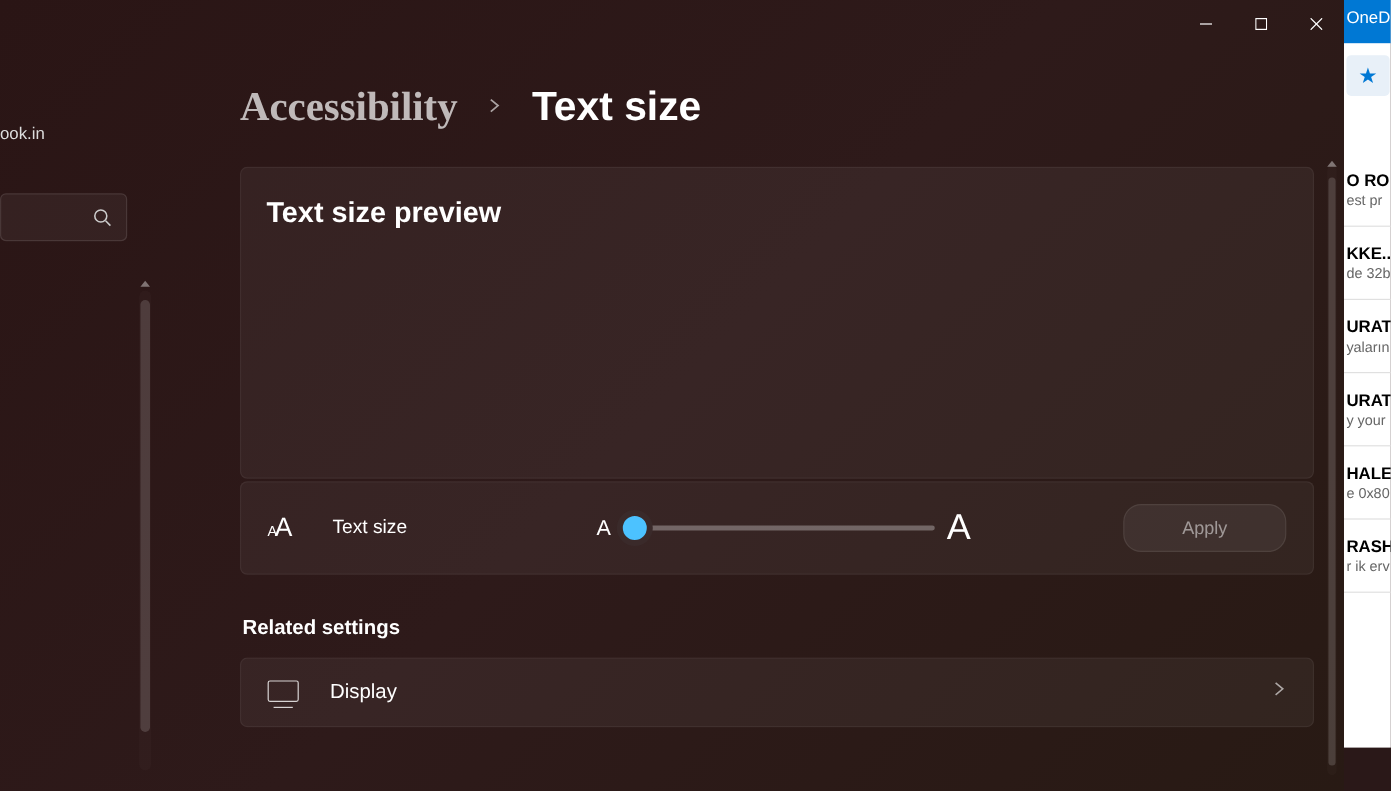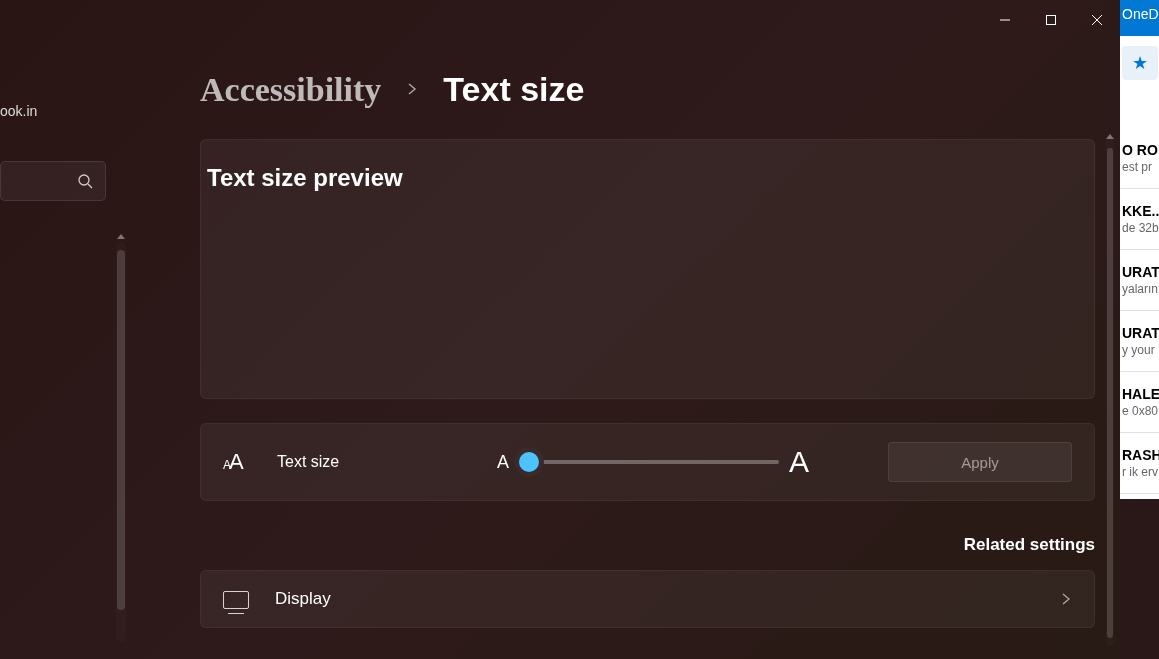--- a/index.html
+++ b/index.html
@@ -142,22 +142,22 @@
     .breadcrumb-current {
       font-size: 34px;
       font-weight: 600;
       color: #fff;
     }
     
     .preview-card {
       background: rgba(255,255,255,0.05);
       border: 1px solid rgba(255,255,255,0.05);
       border-radius: 6px;
-      padding: 24px 6px;
-      margin-bottom: 24px;
+      padding: 24px 21px;
+      margin-bottom: 2px;
       min-height: 260px;
     }
     
     .preview-title {
       font-size: 24px;
       font-weight: 600;
       color: #fff;
       margin-bottom: 14px;
     }
     
@@ -236,49 +236,48 @@
       transform: translateY(-50%);
       box-sizing: content-box;
     }
     
     .slider-a-large {
       font-size: 30px;
       color: #fff;
     }
     
     .apply-btn {
-      width: 184px;
+      width: 136px;
       height: 40px;
       background: rgba(255,255,255,0.06);
       border: 1px solid rgba(255,255,255,0.08);
-      border-radius: 4px;
+      border-radius: 15px;
       color: rgba(255,255,255,0.5);
       font-size: 15px;
       display: flex;
       align-items: center;
       justify-content: center;
       margin-left: 22px;
     }
     
     .section-header {
       font-size: 17px;
       font-weight: 600;
       color: #fff;
       margin-bottom: 15px;
       padding-left: 2px;
-      text-align: right;
     }
     
     .link-card {
       background: rgba(255,255,255,0.05);
       border: 1px solid rgba(255,255,255,0.05);
       border-radius: 6px;
       padding: 18px 22px;
       display: flex;
-      align-items: flex-end;
+      align-items: flex-start;
       cursor: pointer;
     }
     
     .link-icon {
       width: 26px;
       height: 18px;
       margin-right: 26px;
       border: 1.5px solid rgba(255,255,255,0.8);
       border-radius: 2px;
       position: relative;
@@ -340,21 +339,21 @@
       position: absolute;
       top: -4px;
       left: 0;
     }
     
     .background-panel {
       position: absolute;
       left: 1120px;
       top: 0;
       width: 39px;
-      height: 499px;
+      height: 623px;
       background: #fff;
       overflow: hidden;
     }
     
     .bg-onedrive {
       background: #0078d4;
       color: #fff;
       font-size: 14px;
       padding: 6px 2px;
       height: 36px;

